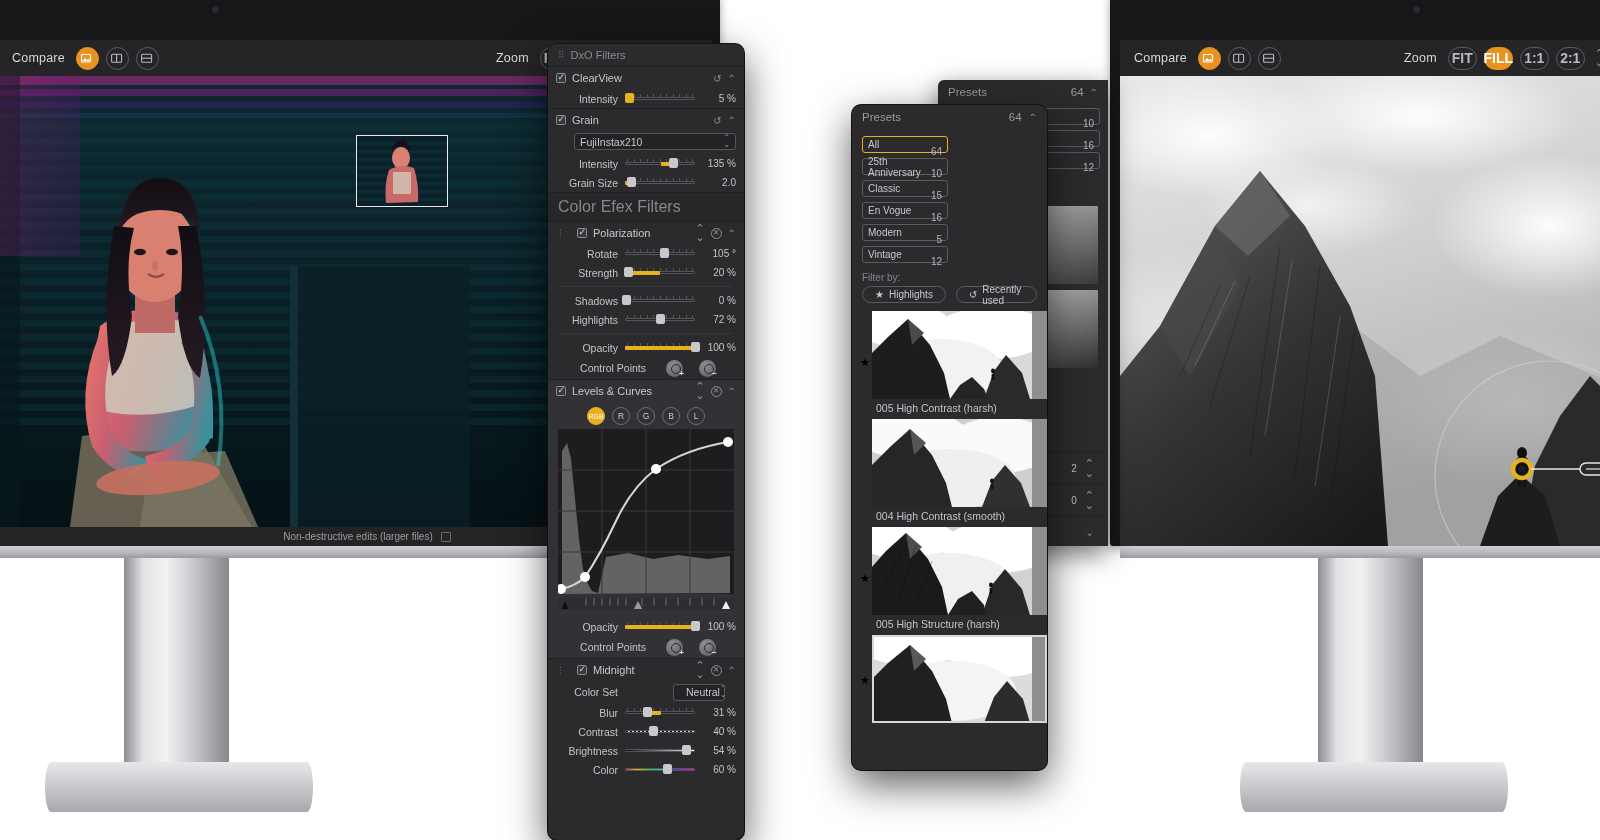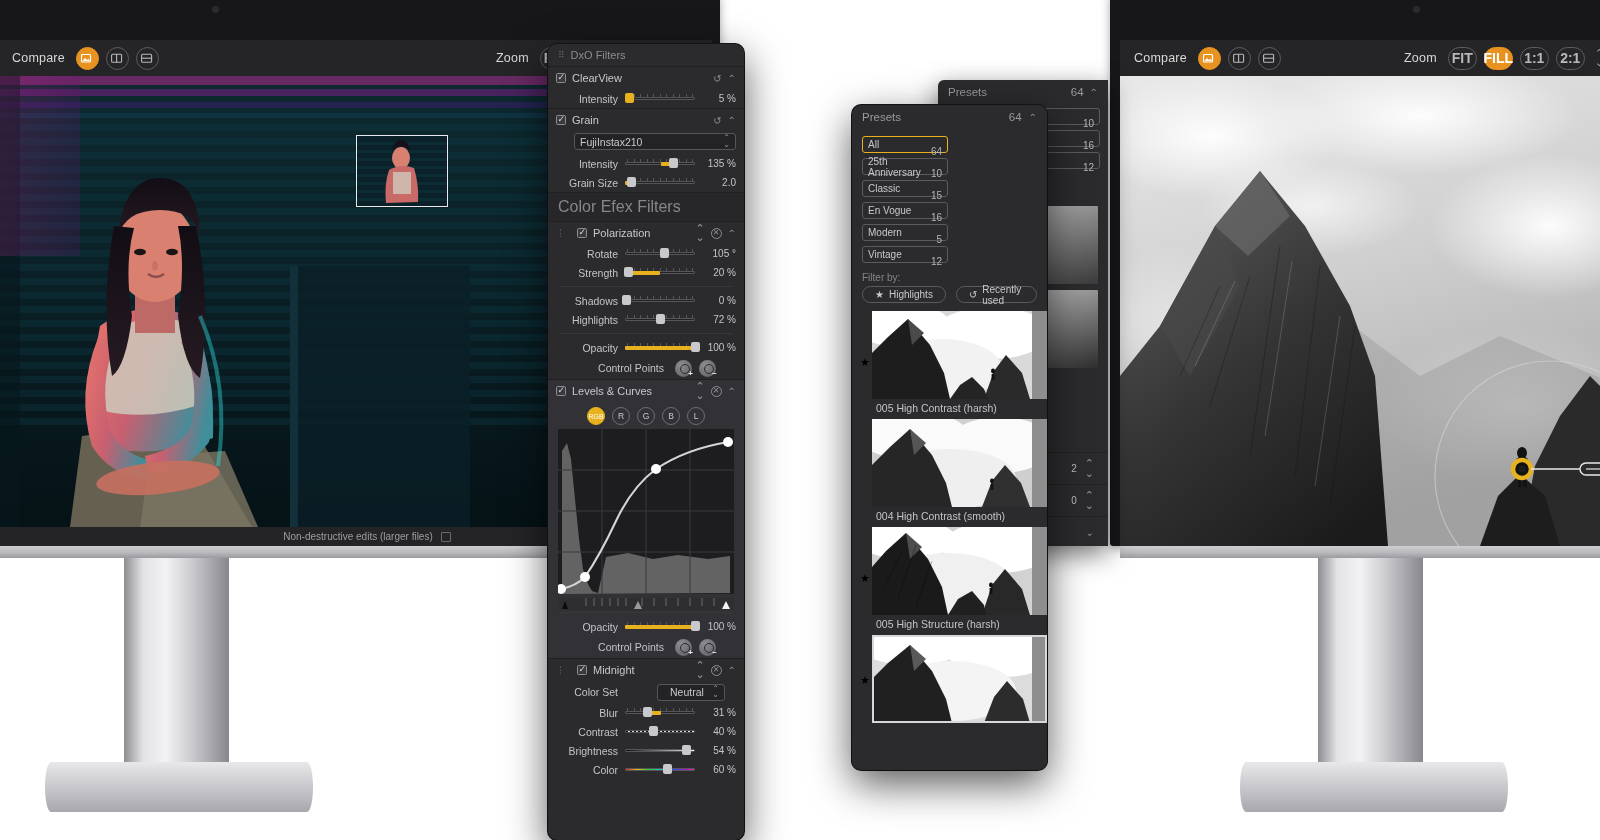--- a/index.html
+++ b/index.html
@@ -75,21 +75,21 @@
   .sl .ticks i { width:1px; height:4px; background:#55555a; display:block; }
   .sl .fill { position:absolute; top:4px; height:4px; background:#e8b21f; border-radius:1px; }
   .sl .knob { position:absolute; top:0px; width:9px; height:10px; background:#c9c9cd;
               border-radius:2px; transform:translateX(-4px); }
   .sl .knob.y { background:#e8b21f; }
   .rval { color:#c4c4c8; font-size:10px; width:34px; text-align:right; flex:0 0 auto;}
   .selectbox { background:#232326; border:1px solid #55555a; border-radius:3px; height:17px;
                display:flex; align-items:center; padding:0 5px; color:#c9c9cd; font-size:10.5px;}
   .selectbox .arrows { margin-left:auto; font-size:8px; color:#9a9a9e; line-height:.8; }
   .sep { height:1px; background:#38383c; margin:4px 12px; }
-  .cpoints { display:flex; align-items:center; gap:7px; height:22px; padding:0 8px; }
+  .cpoints { display:flex; align-items:center; gap:16px; height:22px; padding:0 8px; }
   .cpbtn { width:17px; height:17px; border-radius:50%;
            background:radial-gradient(circle at 35% 30%,#8d8d92,#5a5a5f); position:relative; }
   .cpbtn:after { content:""; position:absolute; left:4.5px; top:4.5px; width:8px;height:8px;
                  border:1.5px solid #2b2b2e; border-radius:50%; }
   .cpsign { position:absolute; right:-1px; bottom:-1px; color:#e6e6ea; font-size:8px;
             font-weight:bold; line-height:1;}
 
   
   .chan { display:flex; gap:7px; justify-content:center; padding:5px 0 4px; }
   .chan b { width:18px; height:18px; border-radius:50%; border:1px solid #6d6d72;
@@ -839,21 +839,21 @@
         <span class="stepper">
             <span>⌃</span>
             <span>⌄</span>
           </span>
         <span class="ico circ">✕</span>
         <span class="ico">⌃</span>
       </div>
       <div class="row" style="height:22px">
         <span class="rlab">Color Set</span>
         <span style="flex:1"></span>
-        <span class="selectbox" style="width:68px;padding-left:12px;">
+        <span class="selectbox" style="width:52px;padding-left:12px;">
           <span>Neutral</span>
           <span class="arrows">
               <div>⌃</div>
               <div>⌄</div>
             </span>
         </span>
         <span class="rval" style="width:4px"></span>
       </div>
       <div class="row">
         <span class="rlab">Blur</span>

